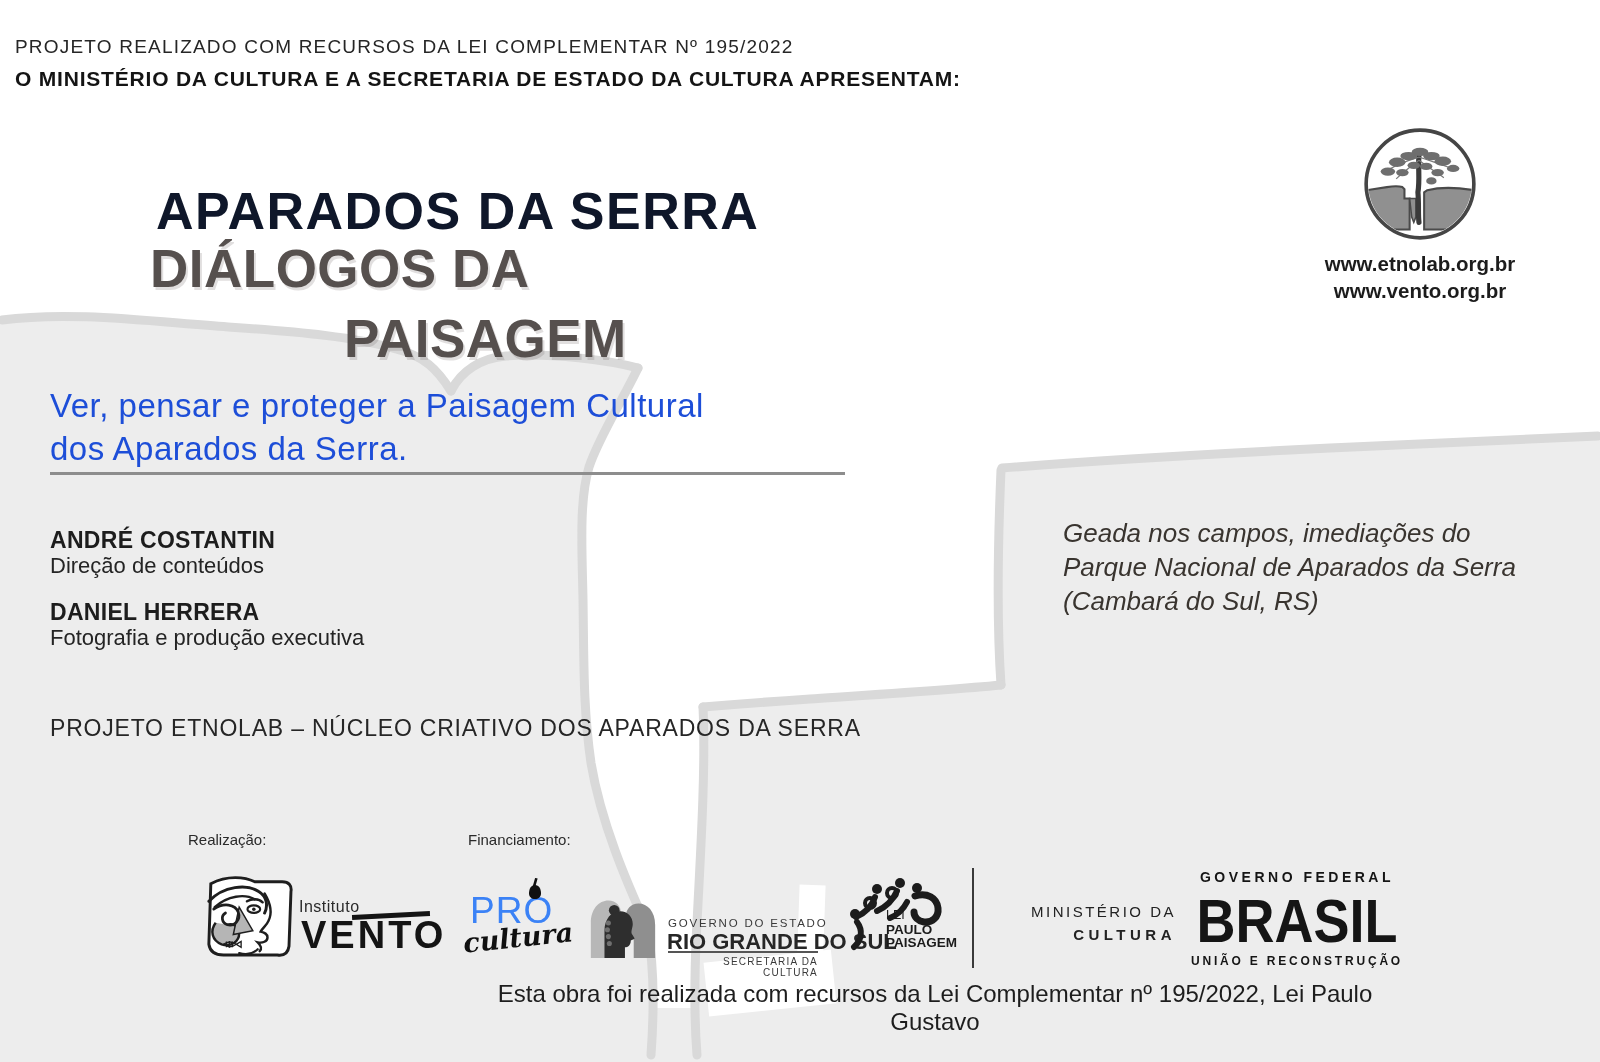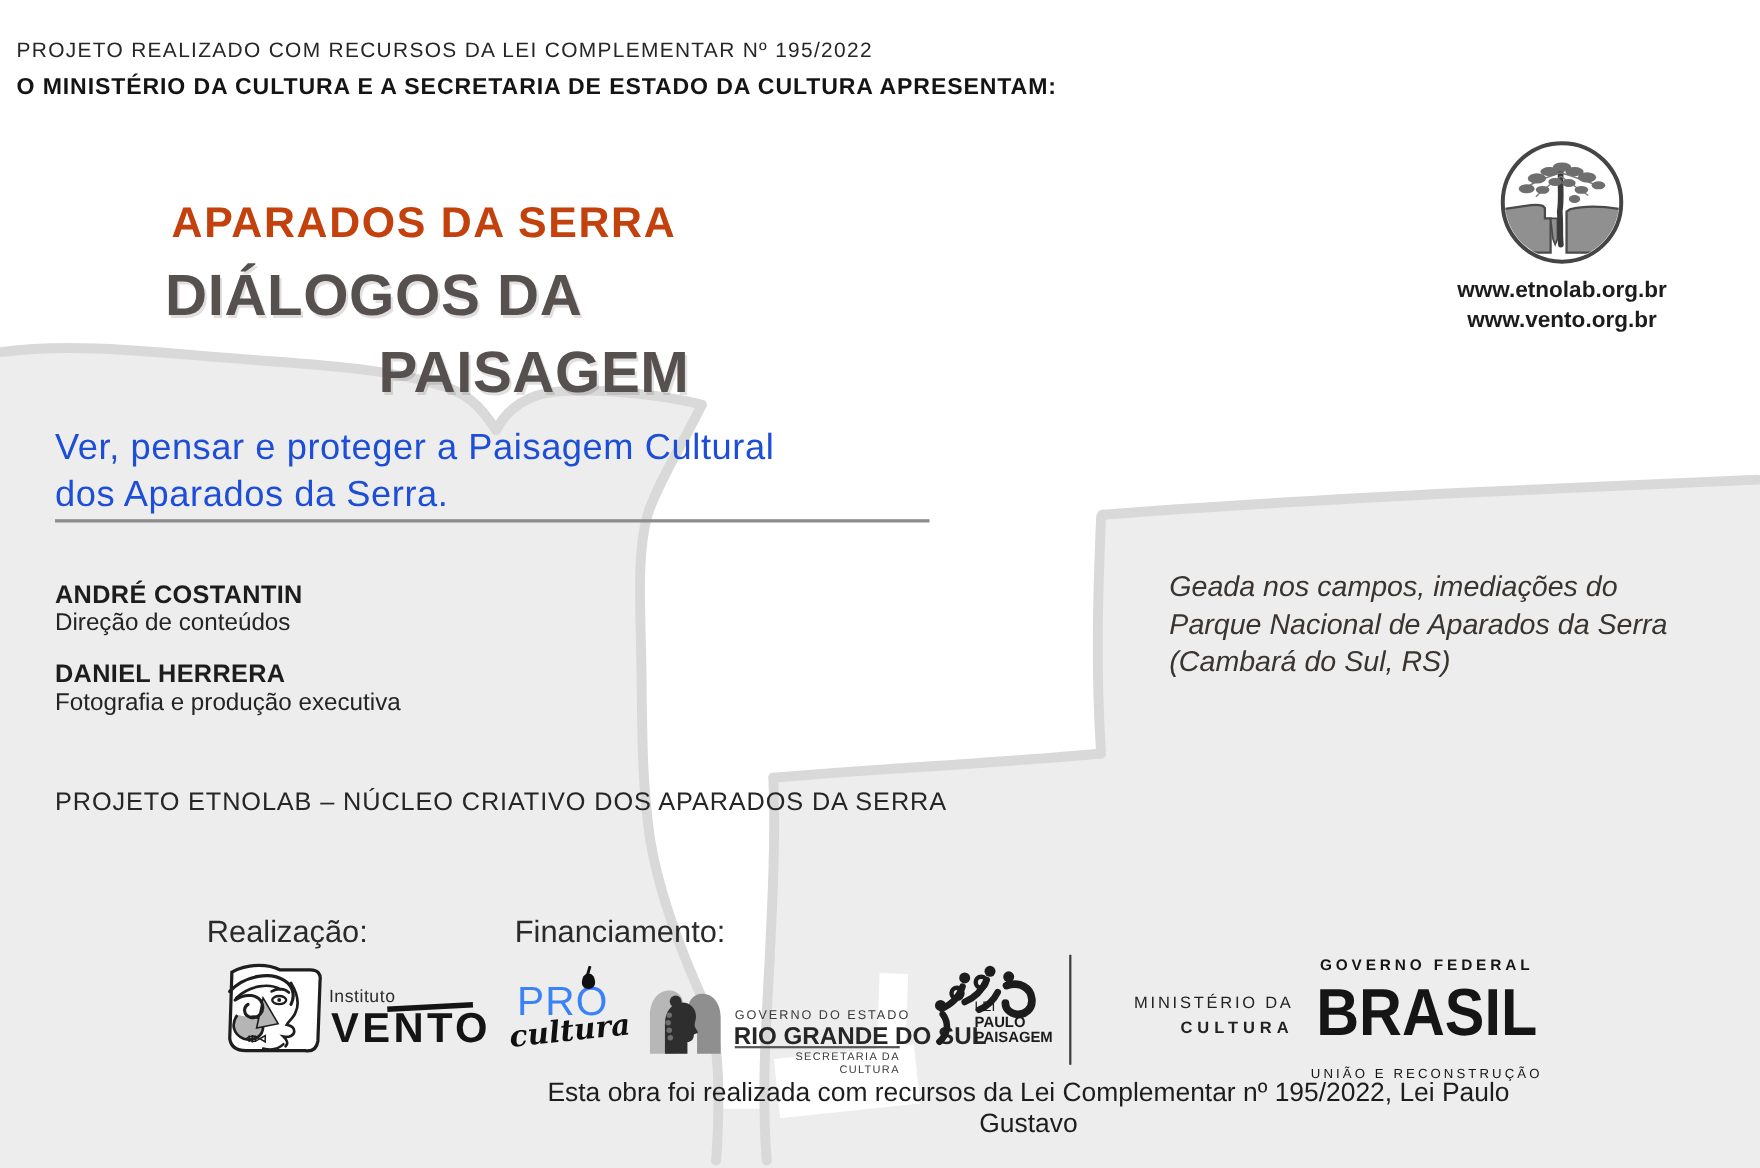--- a/index.html
+++ b/index.html
@@ -8,21 +8,21 @@
   .abs{position:absolute;}
   #watermark{position:absolute;left:0;top:0;width:1600px;height:1062px;z-index:0;}
   .content{position:absolute;inset:0;z-index:1;}
 
   
   .top-header{left:15px;top:36px;width:1570px;text-align:left;}
   .top-line1{font-size:19px;letter-spacing:1.2px;color:#262626;}
   .top-line2{font-size:21px;font-weight:700;letter-spacing:.8px;color:#141414;margin-top:9px;}
 
   
-  .kicker{left:156px;top:181px;font-size:39px;font-weight:600;letter-spacing:1.5px;color:#c2410c;}
+  .kicker{left:156px;top:181px;font-size:52px;font-weight:600;letter-spacing:1.5px;color:#0f172a;}
   .title-line{font-size:53px;font-weight:800;letter-spacing:.5px;color:#56504e;
               text-shadow:2px 3px 0 rgba(86,80,78,.18);}
   .title1{left:150px;top:238px;}
   .title2{left:344px;top:308px;}
   .subtitle{left:50px;top:384px;font-size:33px;letter-spacing:.5px;color:#1d4ed8;line-height:43px;}
   .rule{left:50px;top:472px;width:795px;height:3px;background:#8d8d8d;}
 
   
   .credit-name{font-size:23px;font-weight:700;letter-spacing:.3px;color:#1d1d1d;}
   .credit-role{font-size:22px;color:#242424;}
@@ -32,21 +32,21 @@
 
   
   .etno-logo{left:1362px;top:126px;width:116px;height:116px;}
   .urls{left:1270px;top:250px;width:300px;text-align:center;font-size:20.5px;font-weight:700;
         color:#1c1c1c;line-height:27px;}
 
   
   .caption{left:1063px;top:516px;font-size:26px;font-style:italic;color:#39342f;line-height:34px;}
 
   
-  .lab{font-size:28px;color:#2a2a2a;}
+  .lab{font-size:15px;color:#2a2a2a;}
   .realizacao{left:188px;top:831px;} .financiamento{left:468px;top:831px;}
   .vento-logo{left:196px;top:872px;width:100px;height:86px;}
   .vento-inst{left:299px;top:898px;font-size:16px;color:#2b2b2b;letter-spacing:.5px;}
   .vento-big{left:301px;top:914px;font-size:38px;font-weight:800;letter-spacing:3px;color:#141414;}
   .vento-bar{left:352px;top:913px;width:78px;height:5px;background:#141414;transform:rotate(-3deg);}
   .pro-big{left:470px;top:890px;font-size:37px;font-weight:400;letter-spacing:1px;color:#3b82f6;}
   .pro-gourd{left:526px;top:878px;width:18px;height:22px;}
   .pro-script{left:463px;top:922px;font-family:"DejaVu Serif",serif;font-style:italic;font-weight:700;
               font-size:27px;color:#101010;transform:rotate(-6deg);}
   .rs-heads{left:585px;top:884px;width:76px;height:76px;}
@@ -59,21 +59,21 @@
   .lpg-l1{font-size:12.5px;font-weight:500;}
   .lpg-l2,.lpg-l3{font-size:13.5px;font-weight:800;}
   .vdiv{left:972px;top:868px;width:2px;height:100px;background:#3a3a3a;}
   .minc{left:975px;top:903px;width:172px;text-align:right;color:#222;padding-left:29px;}
   .minc-1{font-size:15px;letter-spacing:2.5px;}
   .minc-2{font-size:15px;font-weight:800;letter-spacing:4.5px;margin-top:6px;}
   .gov{left:1163px;top:869px;width:268px;text-align:center;color:#151515;}
   .gov-top{font-size:14px;font-weight:800;letter-spacing:3.5px;}
   .gov-big{font-size:54px;font-weight:900;letter-spacing:0;line-height:58px;margin-top:3px;
            transform:scaleY(1.12);transform-origin:top center;}
-  .gov-bottom{font-size:12px;font-weight:400;letter-spacing:2.8px;margin-top:23px;}
+  .gov-bottom{font-size:12px;font-weight:700;letter-spacing:2.8px;margin-top:8px;}
   .funding-note{left:460px;top:980px;width:950px;text-align:center;font-size:24px;color:#1d1d1d;}
 </style>
 </head>
 <body>
 
 <svg id="watermark" viewBox="0 0 1600 1062" xmlns="http://www.w3.org/2000/svg" aria-hidden="true">
   <path d="M0,322 C60,314 140,322 225,328 C300,333 355,338 395,348 C425,355 438,368 452,392
            C462,370 480,357 505,355 C550,351 610,360 640,368 C622,402 600,436 590,466
            C580,500 583,548 584,598 C585,662 584,706 592,762 C602,822 628,882 648,926
            C656,966 655,1012 652,1062 L0,1062 Z" fill="#ededed"></path>

